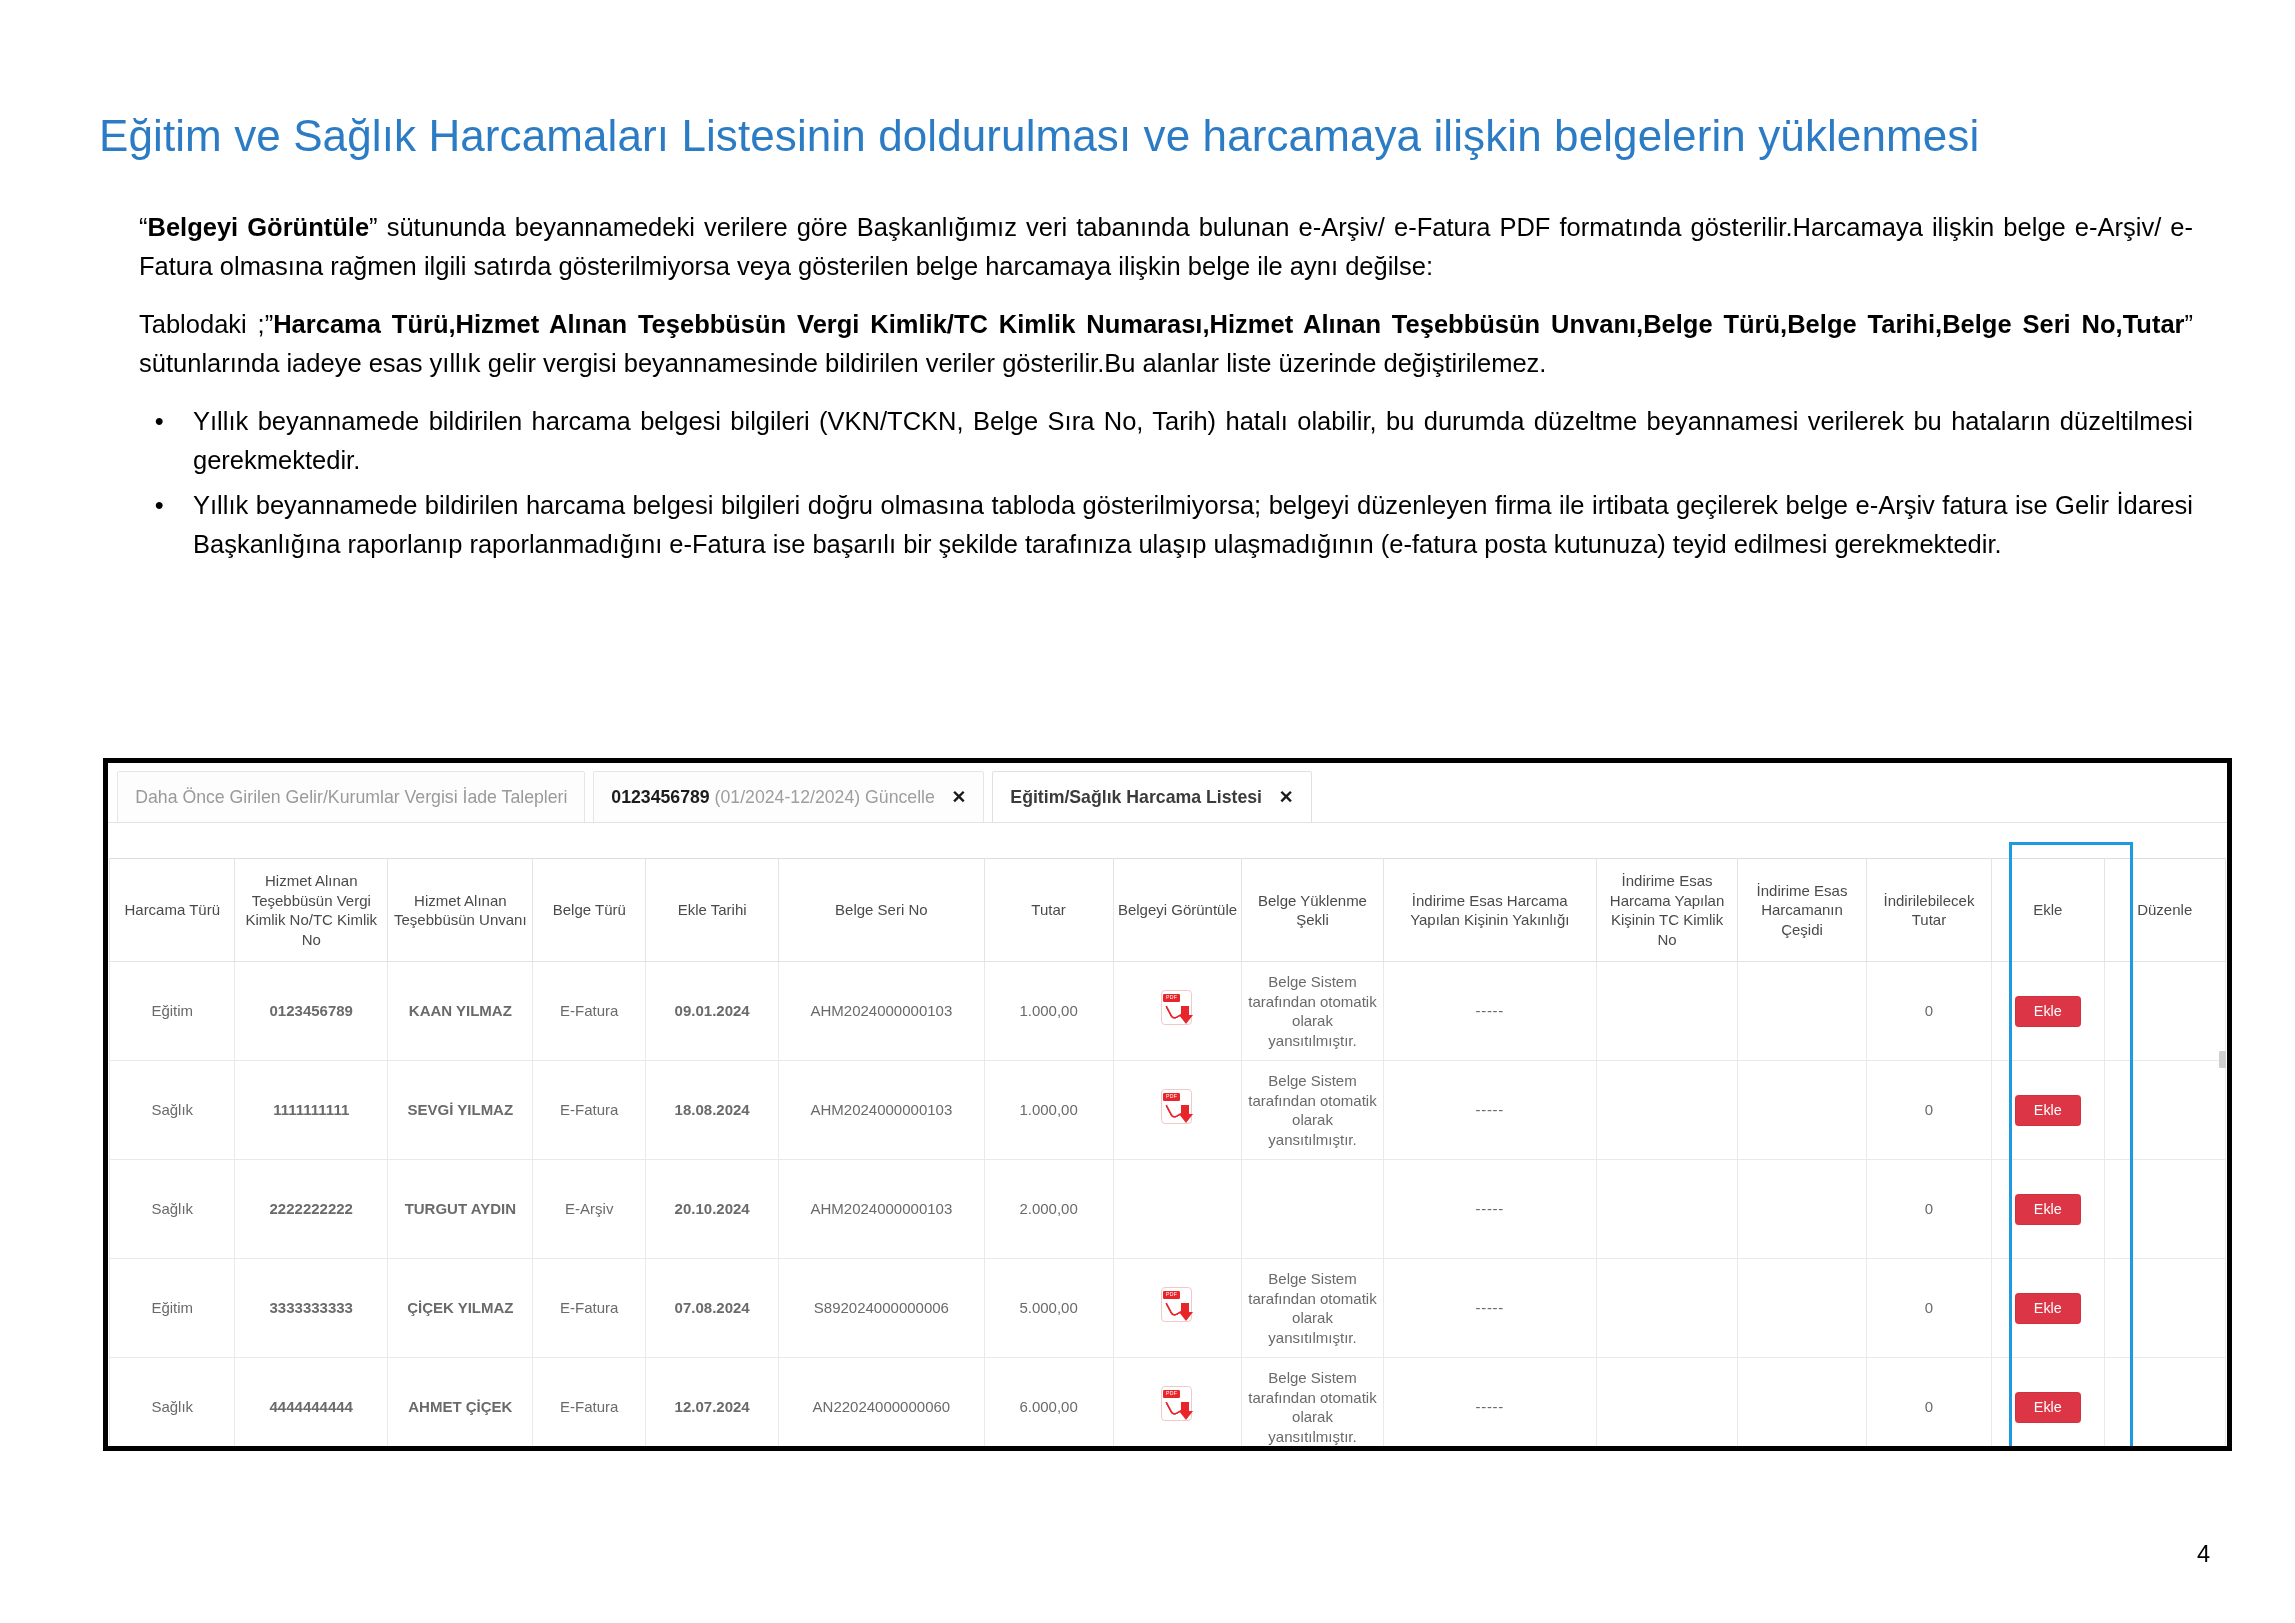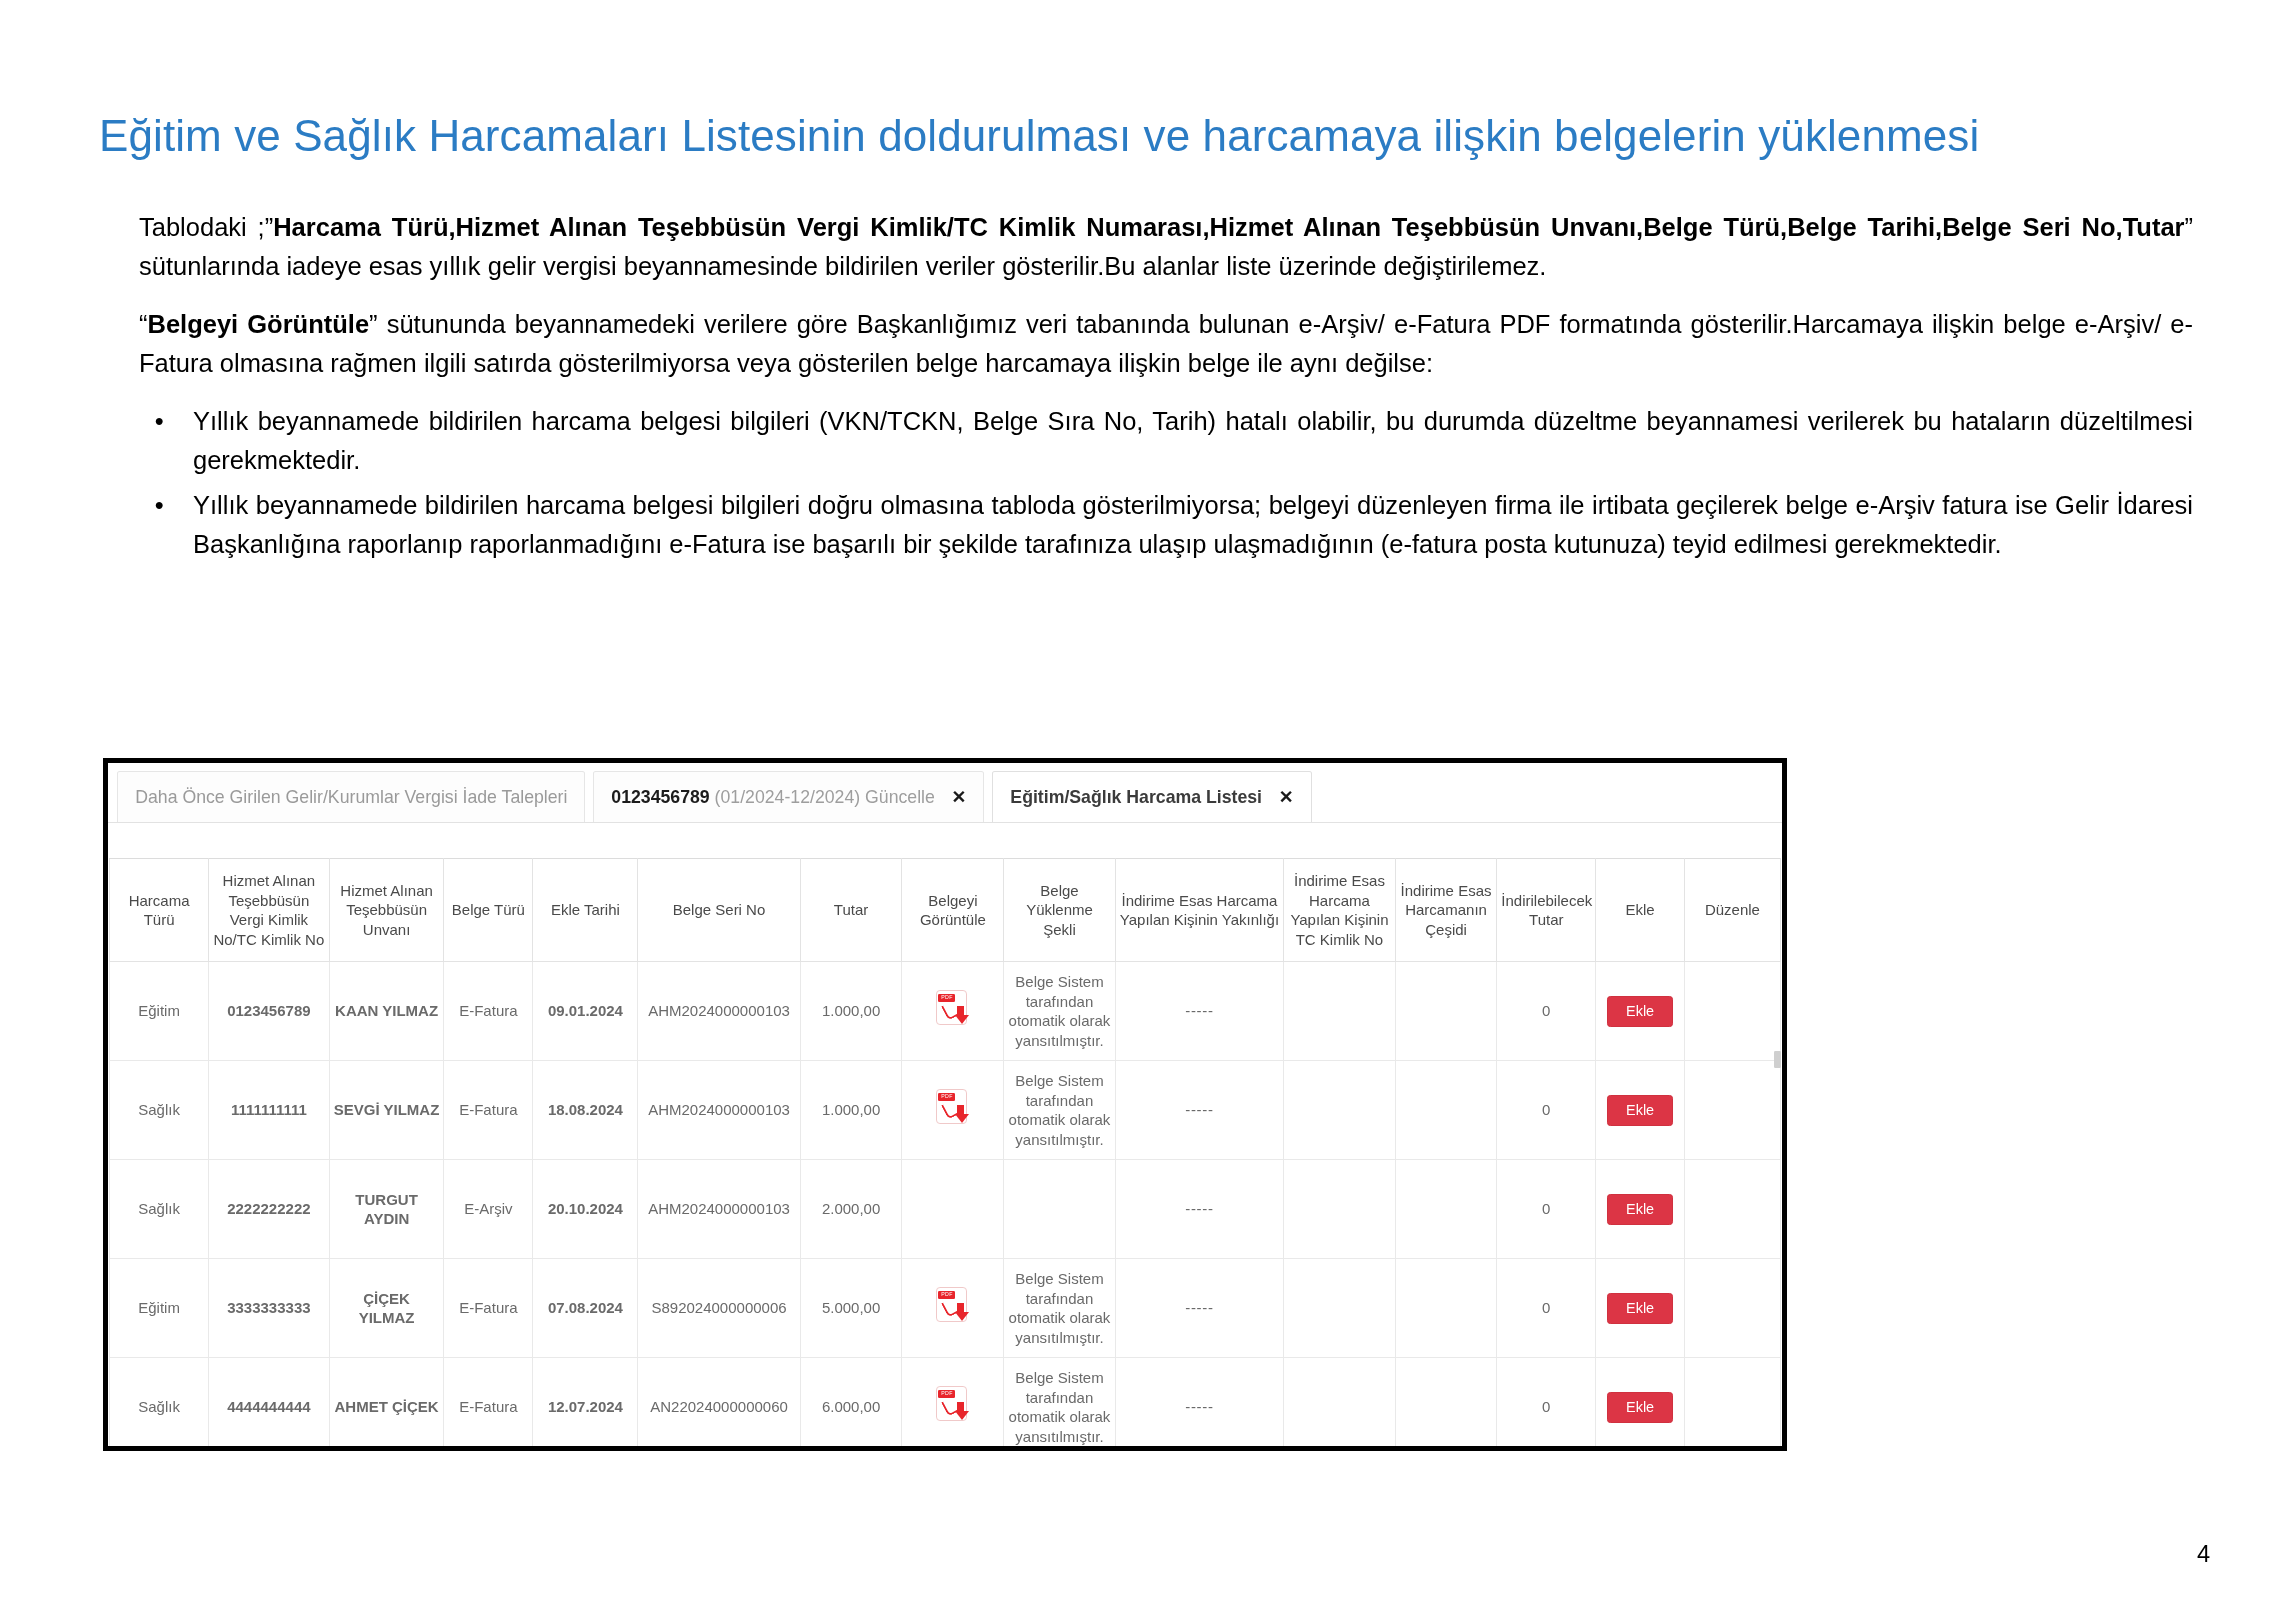--- a/index.html
+++ b/index.html
@@ -64,21 +64,21 @@
     top: 0;
     font-size: 25.5px;
     line-height: 1.52;
   }
 
   
   .shot-frame {
     position: absolute;
     left: 103px;
     top: 758px;
-    width: 1684px;
+    width: 2129px;
     height: 693px;
     border: 5.9px solid #000000;
     background: #ffffff;
     box-sizing: border-box;
     overflow: hidden;
   }
   .shot-inner {
     position: relative;
     width: 100%;
     height: 100%;
@@ -287,23 +287,23 @@
     font-family: "Liberation Sans", sans-serif;
   }
 </style>
 </head>
 <body>
 
 <div class="page-heading">Eğitim ve Sağlık Harcamaları Listesinin doldurulması ve harcamaya ilişkin belgelerin yüklenmesi</div>
 
 <div class="body-copy">
 
+  <p class="para"><span>“</span><b>Belgeyi Görüntüle</b><span>” sütununda beyannamedeki verilere göre Başkanlığımız veri tabanında bulunan e-Arşiv/ e-Fatura PDF formatında gösterilir.Harcamaya ilişkin belge e-Arşiv/ e-Fatura olmasına rağmen ilgili satırda gösterilmiyorsa veya gösterilen belge harcamaya ilişkin belge ile aynı değilse:</span></p>
+
   <p class="para"><span>Tablodaki ;”</span><b>Harcama Türü,Hizmet Alınan Teşebbüsün Vergi Kimlik/TC Kimlik Numarası,Hizmet Alınan Teşebbüsün Unvanı,Belge Türü,Belge Tarihi,Belge Seri No,Tutar</b><span>” sütunlarında iadeye esas yıllık gelir vergisi beyannamesinde bildirilen veriler gösterilir.Bu alanlar liste üzerinde değiştirilemez.</span></p>
-
-  <p class="para"><span>“</span><b>Belgeyi Görüntüle</b><span>” sütununda beyannamedeki verilere göre Başkanlığımız veri tabanında bulunan e-Arşiv/ e-Fatura PDF formatında gösterilir.Harcamaya ilişkin belge e-Arşiv/ e-Fatura olmasına rağmen ilgili satırda gösterilmiyorsa veya gösterilen belge harcamaya ilişkin belge ile aynı değilse:</span></p>
 
   <ul class="bullets">
     <li><span class="bullet-dot">•</span><span>Yıllık beyannamede bildirilen harcama belgesi bilgileri (VKN/TCKN, Belge Sıra No, Tarih) hatalı olabilir, bu durumda düzeltme beyannamesi verilerek bu hataların düzeltilmesi gerekmektedir.</span></li>
     <li><span class="bullet-dot">•</span><span>Yıllık beyannamede bildirilen harcama belgesi bilgileri doğru olmasına tabloda gösterilmiyorsa; belgeyi düzenleyen firma ile irtibata geçilerek belge e-Arşiv fatura ise Gelir İdaresi Başkanlığına raporlanıp raporlanmadığını e-Fatura ise başarılı bir şekilde tarafınıza ulaşıp ulaşmadığının (e-fatura posta kutunuza) teyid edilmesi gerekmektedir.</span></li>
   </ul>
 
 </div>
 
 <div class="shot-frame">
 <div class="shot-inner">

